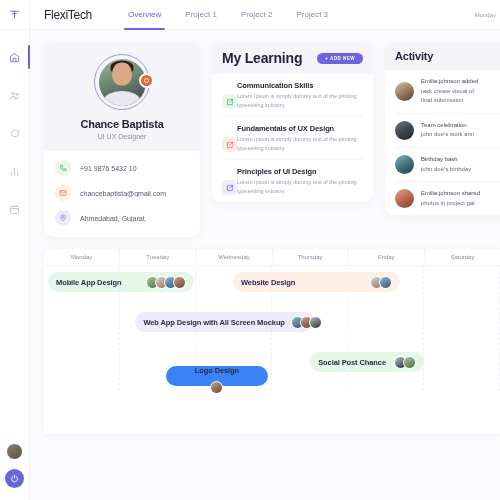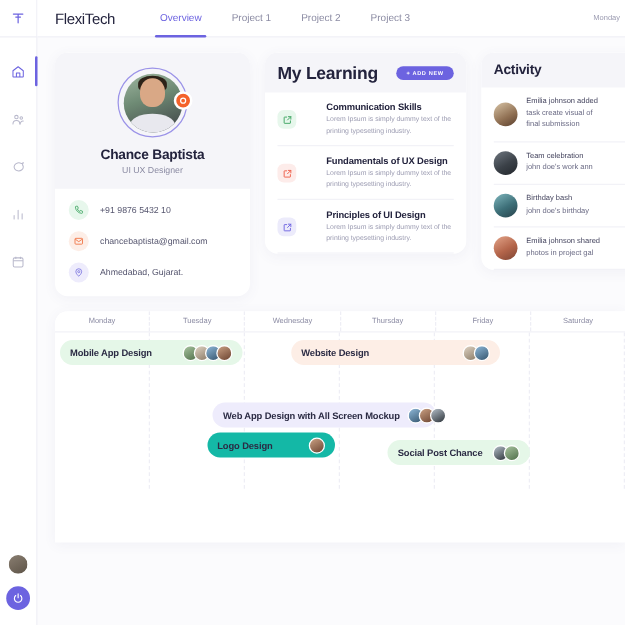--- a/index.html
+++ b/index.html
@@ -111,21 +111,21 @@
   .learn-head {
     background:#f5f5f9; padding:8px 10px; display:flex; align-items:center; justify-content:space-between;
   }
   .learn-title { font-size:14px; font-weight:bold; color:#23233d; letter-spacing:-0.2px; }
   .add-new {
     background:#6c63e0; color:#fff; border-radius:20px; padding:3px 8px;
     font-size:4.5px; letter-spacing:0.5px; font-weight:bold; display:flex; align-items:center; gap:2px;
     border:none; cursor:pointer; white-space:nowrap;
   }
   .learn-list { padding:0 10px; }
-  .learn-item { display:flex; gap:24px; padding:7px 0; border-bottom:1px solid #f2f2f7; align-items:center; }
+  .learn-item { display:flex; gap:0; padding:7px 0; border-bottom:1px solid #f2f2f7; align-items:flex-end; }
   .learn-item:last-child { border-bottom:1px solid #f2f2f7; }
   .lico { width:15px;height:15px;border-radius:5px;display:flex;align-items:center;justify-content:center;flex:0 0 15px; margin-top:1px; }
   .lico.green { background:#e7f7ec; color:#3aa35e; }
   .lico.red { background:#fdecea; color:#ef5b45; }
   .lico.purple { background:#ecebfb; color:#6c63e0; }
   .lname { font-size:7.5px; font-weight:bold; color:#23233d; letter-spacing:-0.1px; }
   .ldesc { font-size:5.5px; color:#9a9ab0; line-height:1.55; margin-top:2px; }
 
   
   .act-card { width:140px; flex:0 0 140px; }
@@ -407,29 +407,29 @@
                 <span class="tav" style="background: linear-gradient(150deg, rgb(202, 161, 132), rgb(107, 67, 48));"></span>
               </span>
             </div>
             <div class="task" style="background: rgb(253, 238, 230); left: 189px; width: 166.8px; top: 6px;">
               <span class="task-label">Website Design</span>
               <span class="task-avs">
                 <span class="tav" style="background: linear-gradient(150deg, rgb(223, 211, 195), rgb(138, 122, 102));"></span>
                 <span class="tav" style="background: linear-gradient(150deg, rgb(143, 184, 216), rgb(53, 85, 110));"></span>
               </span>
             </div>
-            <div class="task" style="background: rgb(238, 236, 252); left: 91.4px; width: 178.2px; top: 56px; margin-left: 35px;">
+            <div class="task" style="background: rgb(238, 236, 252); left: 91.4px; width: 178.2px; top: 46px;">
               <span class="task-label">Web App Design with All Screen Mockup</span>
               <span class="task-avs">
                 <span class="tav" style="background: linear-gradient(150deg, rgb(143, 184, 216), rgb(53, 85, 110));"></span>
                 <span class="tav" style="background: linear-gradient(150deg, rgb(202, 161, 132), rgb(107, 67, 48));"></span>
                 <span class="tav" style="background: linear-gradient(150deg, rgb(181, 191, 201), rgb(43, 50, 56));"></span>
               </span>
             </div>
-            <div class="task" style="background: #14b8a6; left: 121.8px; width: 102.2px; top: 80px;">
+            <div class="task" style="background: #3b82f6; left: 121.8px; width: 102.2px; top: 100px; flex-direction: column;">
               <span class="task-label">Logo Design</span>
               <span class="task-avs">
                 <span class="tav" style="background: linear-gradient(150deg, rgb(202, 161, 132), rgb(107, 67, 48));"></span>
               </span>
             </div>
             <div class="task" style="background: rgb(229, 247, 232); left: 266.2px; width: 113.6px; top: 86px;">
               <span class="task-label">Social Post Chance</span>
               <span class="task-avs">
                 <span class="tav" style="background: linear-gradient(150deg, rgb(181, 191, 201), rgb(43, 50, 56));"></span>
                 <span class="tav" style="background: linear-gradient(150deg, rgb(169, 196, 160), rgb(79, 111, 74));"></span>

